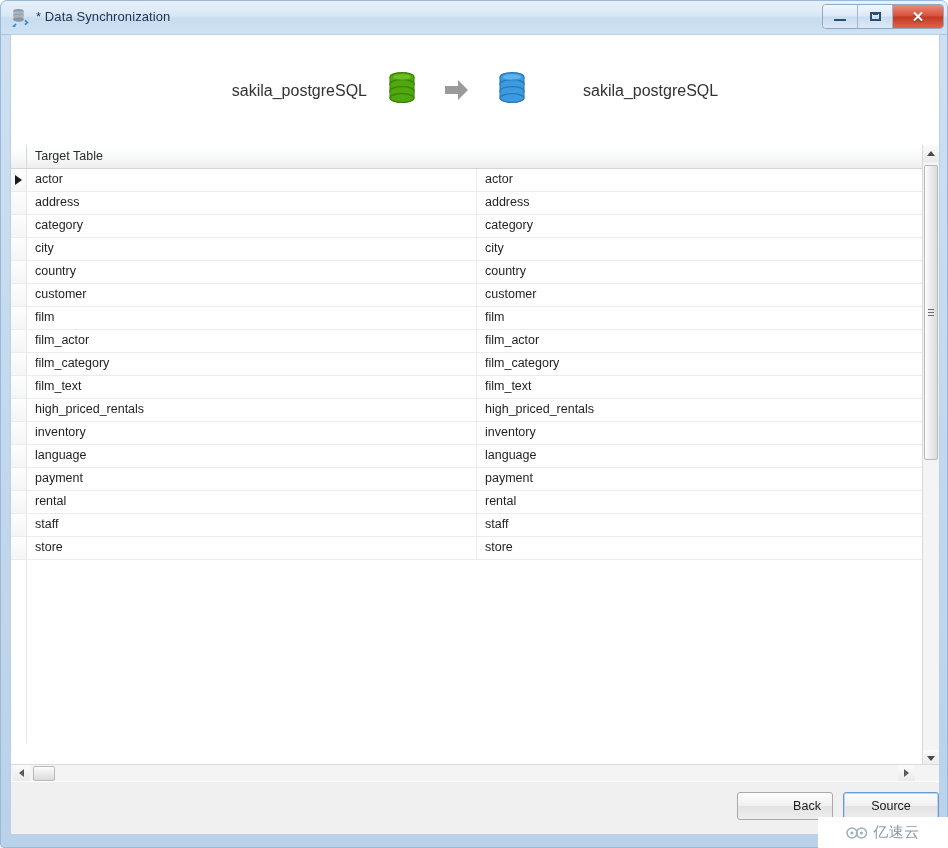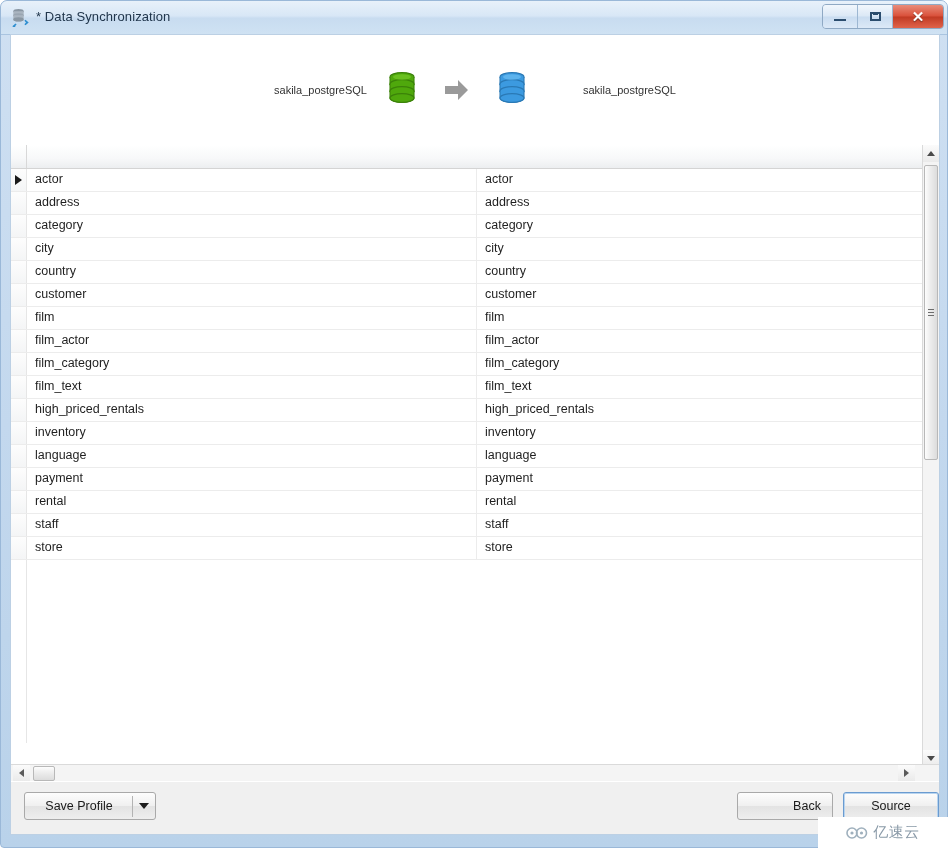--- a/index.html
+++ b/index.html
@@ -128,21 +128,21 @@
     position: absolute;
     left: 0; top: 0;
     width: 928px;
     height: 110px;
     display: flex;
     align-items: center;
     justify-content: center;
     gap: 0px;
   }
   .ep-label {
-    font-size: 11px;
+    font-size: 16px;
     color: #333333;
     line-height: 21px;
     white-space: nowrap;
   }
   .ep-label.left { text-align: right; width: 168px; }
   .ep-label.right { text-align: left; width: 168px; margin-left: 36px; }
 
   .db-icon { width: 34px; height: 40px; margin: 0 18px; }
   .arrow-icon { width: 28px; height: 26px; margin: 0 6px; }
 
@@ -481,20 +481,21 @@
 
         <div class="ep-label right">
           <div>sakila_postgreSQL</div>
         </div>
       </div>
     </div>
 
     <div class="grid">
       <div class="grid-head">
         <div class="gutter-head"></div>
+        <div class="col-head tgt">Target Table</div>
       </div>
       <div class="grid-body" id="grid-body">
           <div class="row">
             <div class="row-gutter">
               <span class="row-marker"></span>
             </div>
             <div class="cell src">actor</div>
             <div class="cell tgt">actor</div>
           </div>
           <div class="row">
@@ -603,25 +604,20 @@
       <div class="hs-arrow left">
         <span class="tri-left"></span>
       </div>
       <div class="hs-thumb"></div>
       <div class="hs-arrow right">
         <span class="tri-right"></span>
       </div>
     </div>
 
     <div class="buttonbar">
-      <div class="btn btn-save">
-        <span>Save Profile</span>
-        <span class="split-div"></span>
-        <span class="split-caret"></span>
-      </div>
       <div class="btn btn-back">
         <span>Back</span>
       </div>
       <div class="btn btn-compare focused">
         <span>Source</span>
       </div>
     </div>
 
   </div>
 </div>

